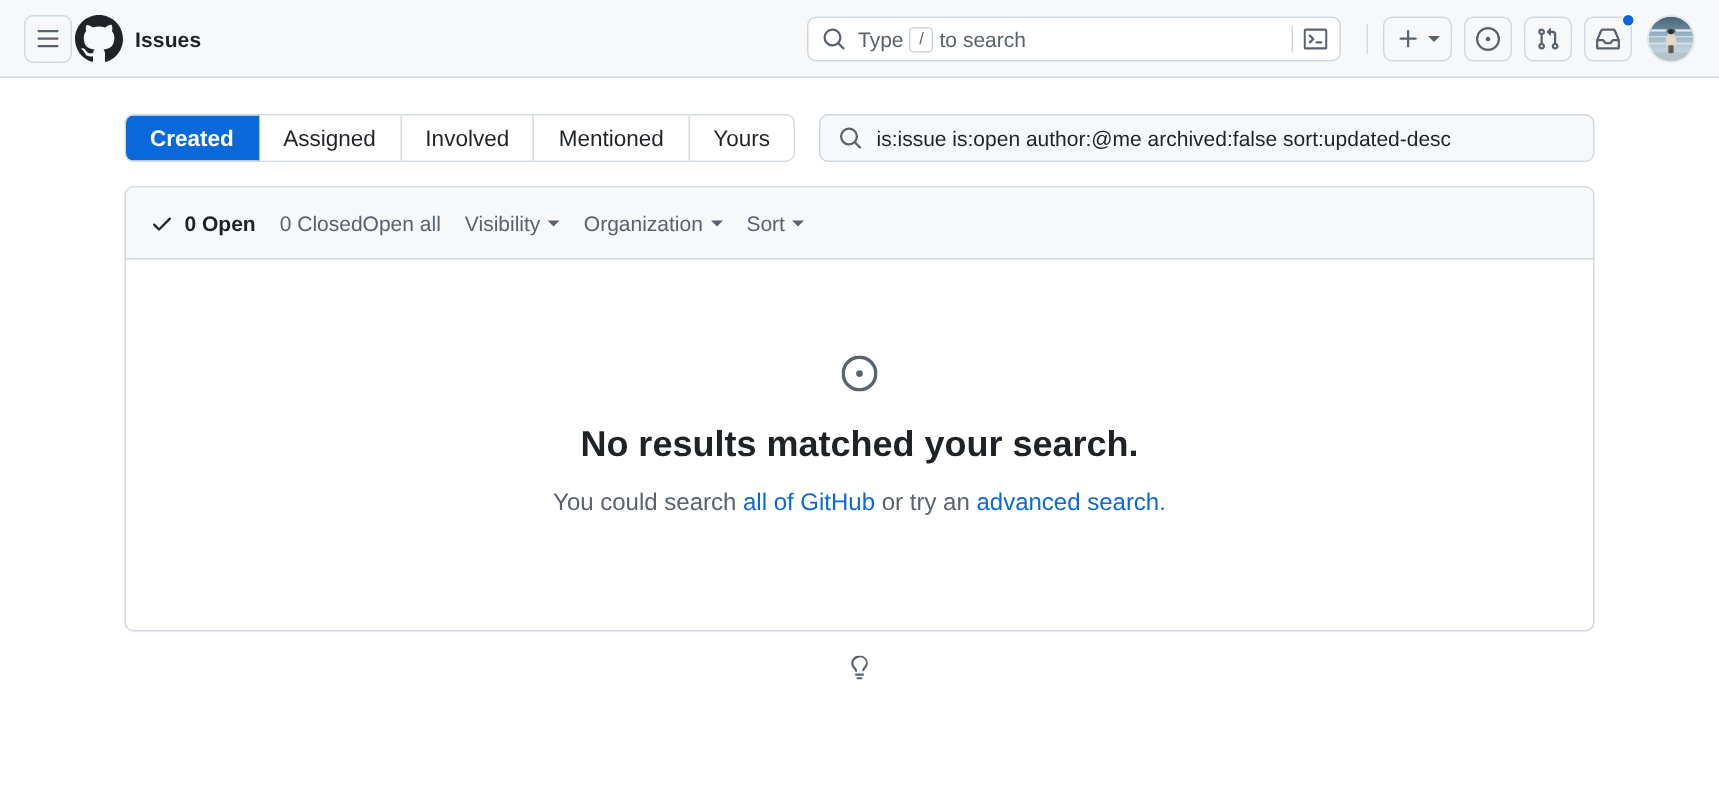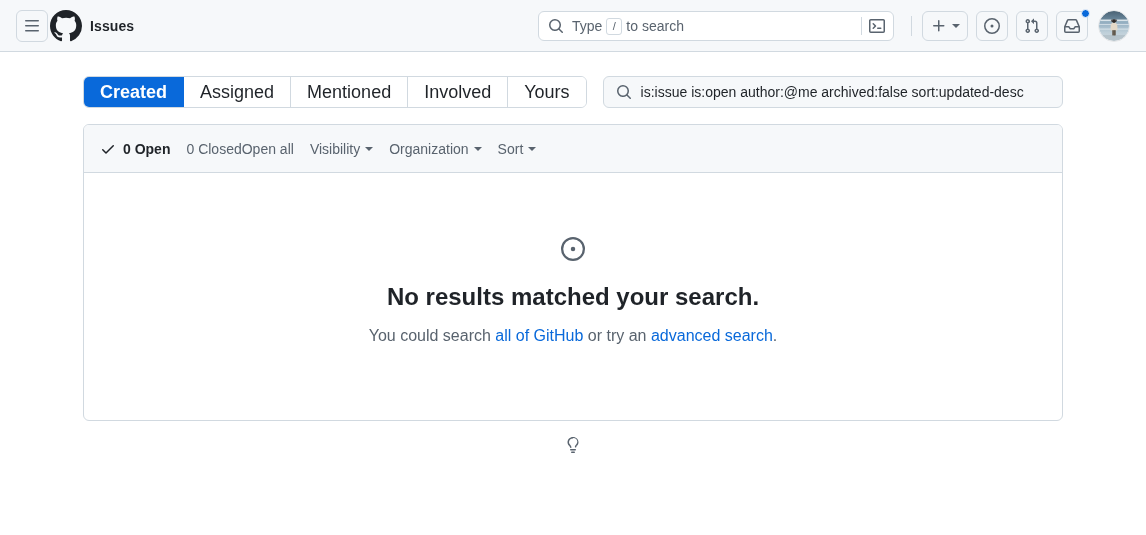--- a/index.html
+++ b/index.html
@@ -200,21 +200,21 @@
     border-radius: 6px;
     overflow: hidden;
     height: 32px;
     flex: 0 0 auto;
     background: #fff;
   }
   .seg-item {
     display: flex;
     align-items: center;
     padding: 0 16px;
-    font-size: 18px;
+    font-size: 15px;
     color: #1f2328;
     background: #ffffff;
     border-right: 1px solid #d1d9e0;
     cursor: pointer;
     white-space: nowrap;
     line-height: 1;
   }
   .seg-item:last-child { border-right: none; }
   .seg-item.active {
     background: #0969da;
@@ -453,22 +453,22 @@
   </div>
 </div>
 
 <div class="main">
   <div class="content-wrap">
 
     <div class="filter-row">
       <div class="segmented">
         <div class="seg-item active">Created</div>
         <div class="seg-item">Assigned</div>
+        <div class="seg-item">Involved</div>
         <div class="seg-item">Mentioned</div>
-        <div class="seg-item">Involved</div>
         <div class="seg-item">Yours</div>
       </div>
 
       <div class="query-box">
         <span class="mag">
           <svg width="16" height="16" viewBox="0 0 16 16" fill="currentColor" aria-hidden="true">
             <path d="M10.68 11.74a6 6 0 0 1-7.922-8.982 6 6 0 0 1 8.982 7.922l3.04 3.04a.749.749 0 0 1-.326 1.275.749.749 0 0 1-.734-.215ZM11.5 7a4.499 4.499 0 1 0-8.997 0A4.499 4.499 0 0 0 11.5 7Z"></path>
           </svg>
         </span>
         <span class="query-text" placeholder="Search all issues">is:issue is:open author:@me archived:false sort:updated-desc</span>

